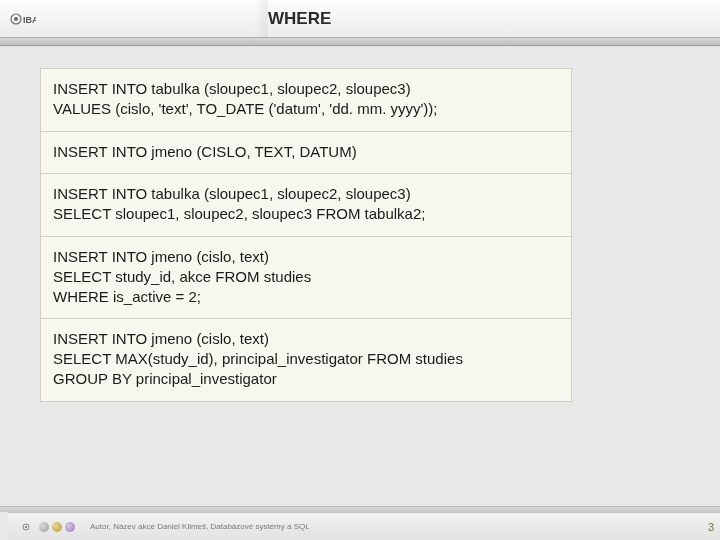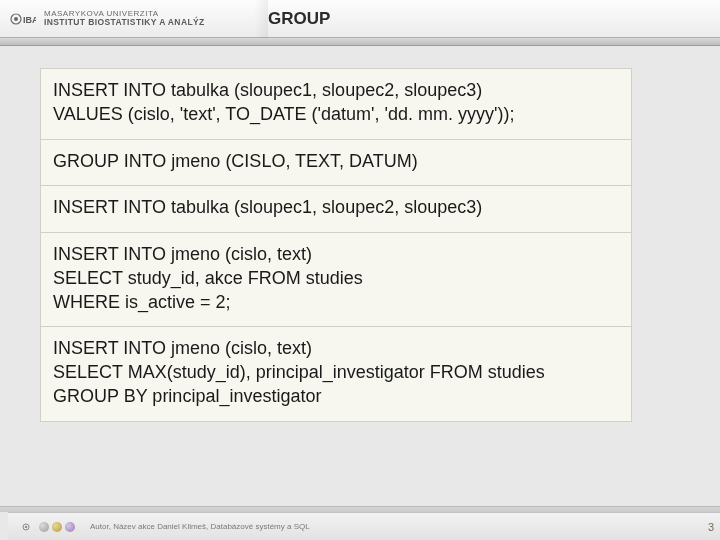--- a/index.html
+++ b/index.html
@@ -78,24 +78,24 @@
   }
   .slide-title {
     font-size: 17px;
     font-weight: bold;
     color: #2b2b2b;
   }
   .content {
     position: absolute;
     left: 40px;
     top: 68px;
-    width: 592px;
+    width: 532px;
     background: #f7f7f0;
     border: 1px solid #d0d0c8;
-    font-size: 18px;
+    font-size: 15px;
     color: #1a1a1a;
     line-height: 1.32;
   }
   .cell {
     padding: 10px 12px 12px 12px;
     border-bottom: 1px solid #d0d0c8;
   }
   .cell:last-child { border-bottom: none; }
   .footer {
     position: absolute;
@@ -149,41 +149,38 @@
 
 <div class="header">
   <div class="logo-block">
     <div class="logo-icon">
       <svg width="26" height="20" viewBox="0 0 26 20">
         <circle cx="6" cy="10" r="5" fill="none" stroke="#6a6a6a" stroke-width="1.2"></circle>
         <circle cx="6" cy="10" r="2" fill="#6a6a6a"></circle>
         <text x="13" y="14" font-size="9" font-weight="bold" fill="#5a5a5a" font-family="Arial">IBA</text>
       </svg>
     </div>
-    <div class="logo-text">
-      <div class="logo-l1">MASARYKOVA UNIVERZITA</div>
-      <div class="logo-l2">INSTITUT BIOSTATISTIKY A ANALÝZ</div>
-    </div>
   </div>
   <div class="title-wrap">
-    <div class="slide-title">GROUP</div>
+    <div class="slide-title">WHERE</div>
   </div>
 </div>
 <div class="band"></div>
 
 <div class="content">
   <div class="cell">
     <div>INSERT INTO tabulka (sloupec1, sloupec2, sloupec3)</div>
     <div>VALUES (cislo, 'text', TO_DATE ('datum', 'dd. mm. yyyy'));</div>
   </div>
   <div class="cell">
-    <div>GROUP INTO jmeno (CISLO, TEXT, DATUM)</div>
+    <div>INSERT INTO jmeno (CISLO, TEXT, DATUM)</div>
   </div>
   <div class="cell">
     <div>INSERT INTO tabulka (sloupec1, sloupec2, sloupec3)</div>
+    <div>SELECT sloupec1, sloupec2, sloupec3 FROM tabulka2;</div>
   </div>
   <div class="cell">
     <div>INSERT INTO jmeno (cislo, text)</div>
     <div>SELECT study_id, akce FROM studies</div>
     <div>WHERE is_active = 2;</div>
   </div>
   <div class="cell">
     <div>INSERT INTO jmeno (cislo, text)</div>
     <div>SELECT MAX(study_id), principal_investigator FROM studies</div>
     <div>GROUP BY principal_investigator</div>

